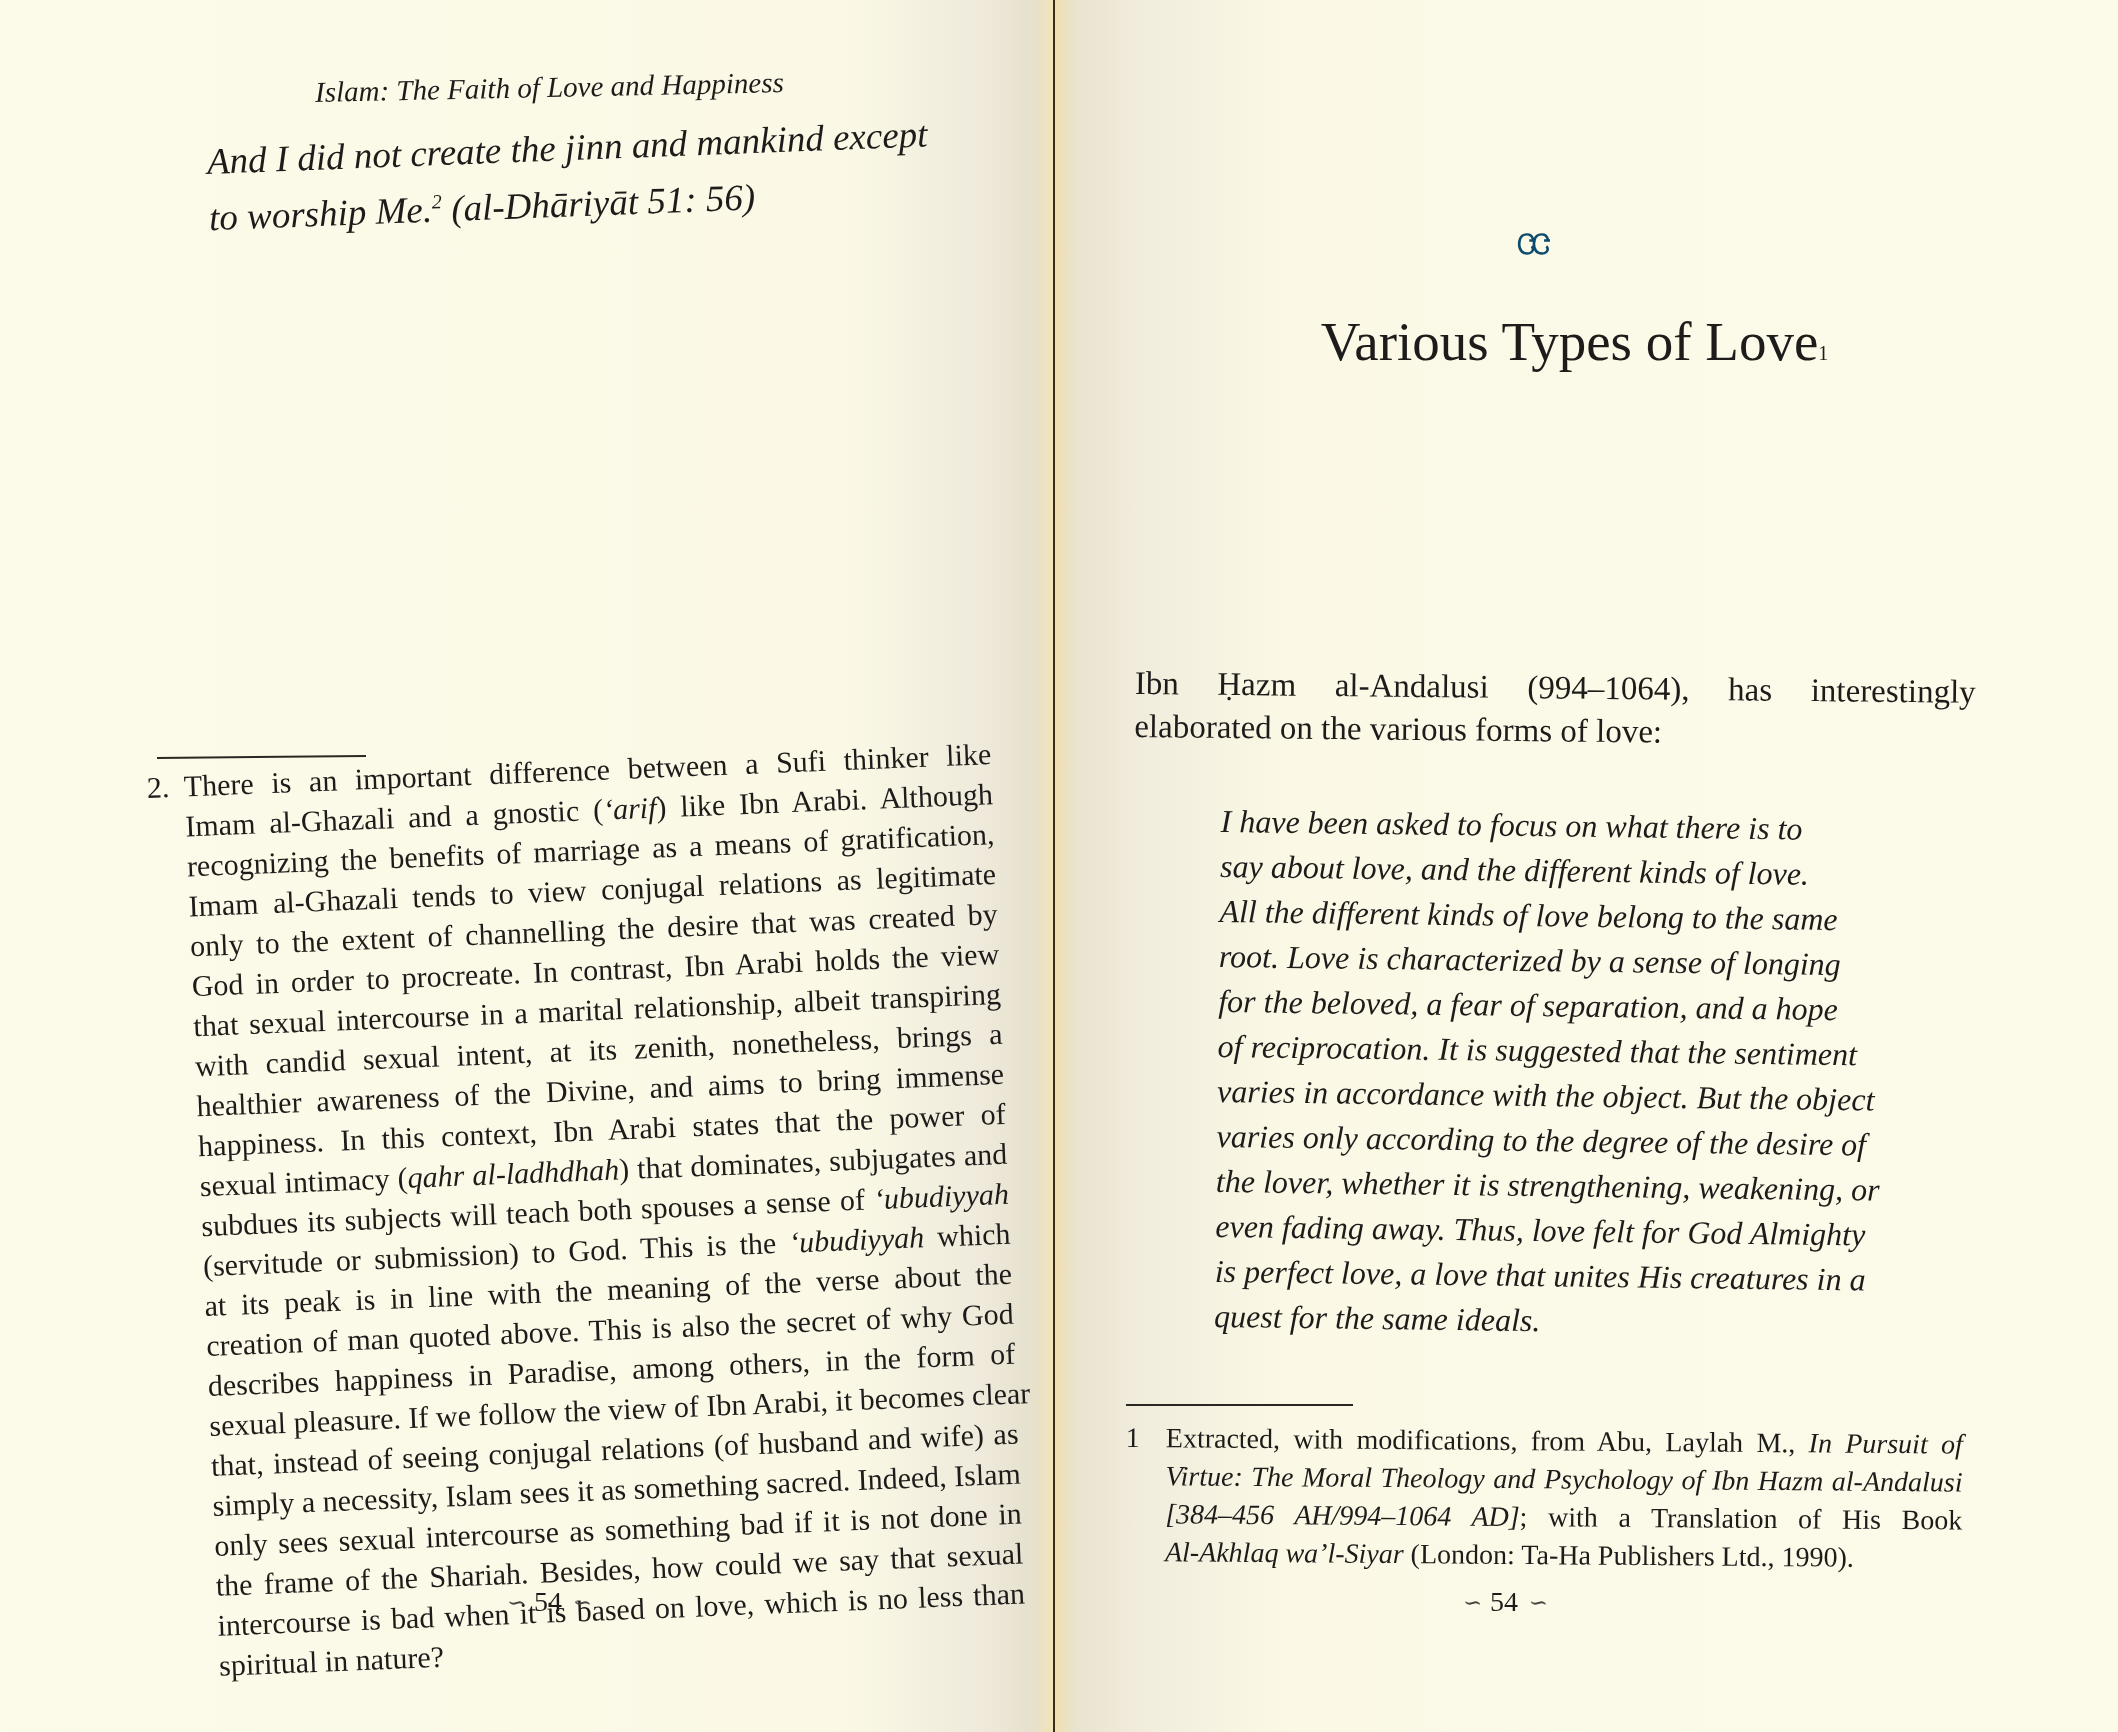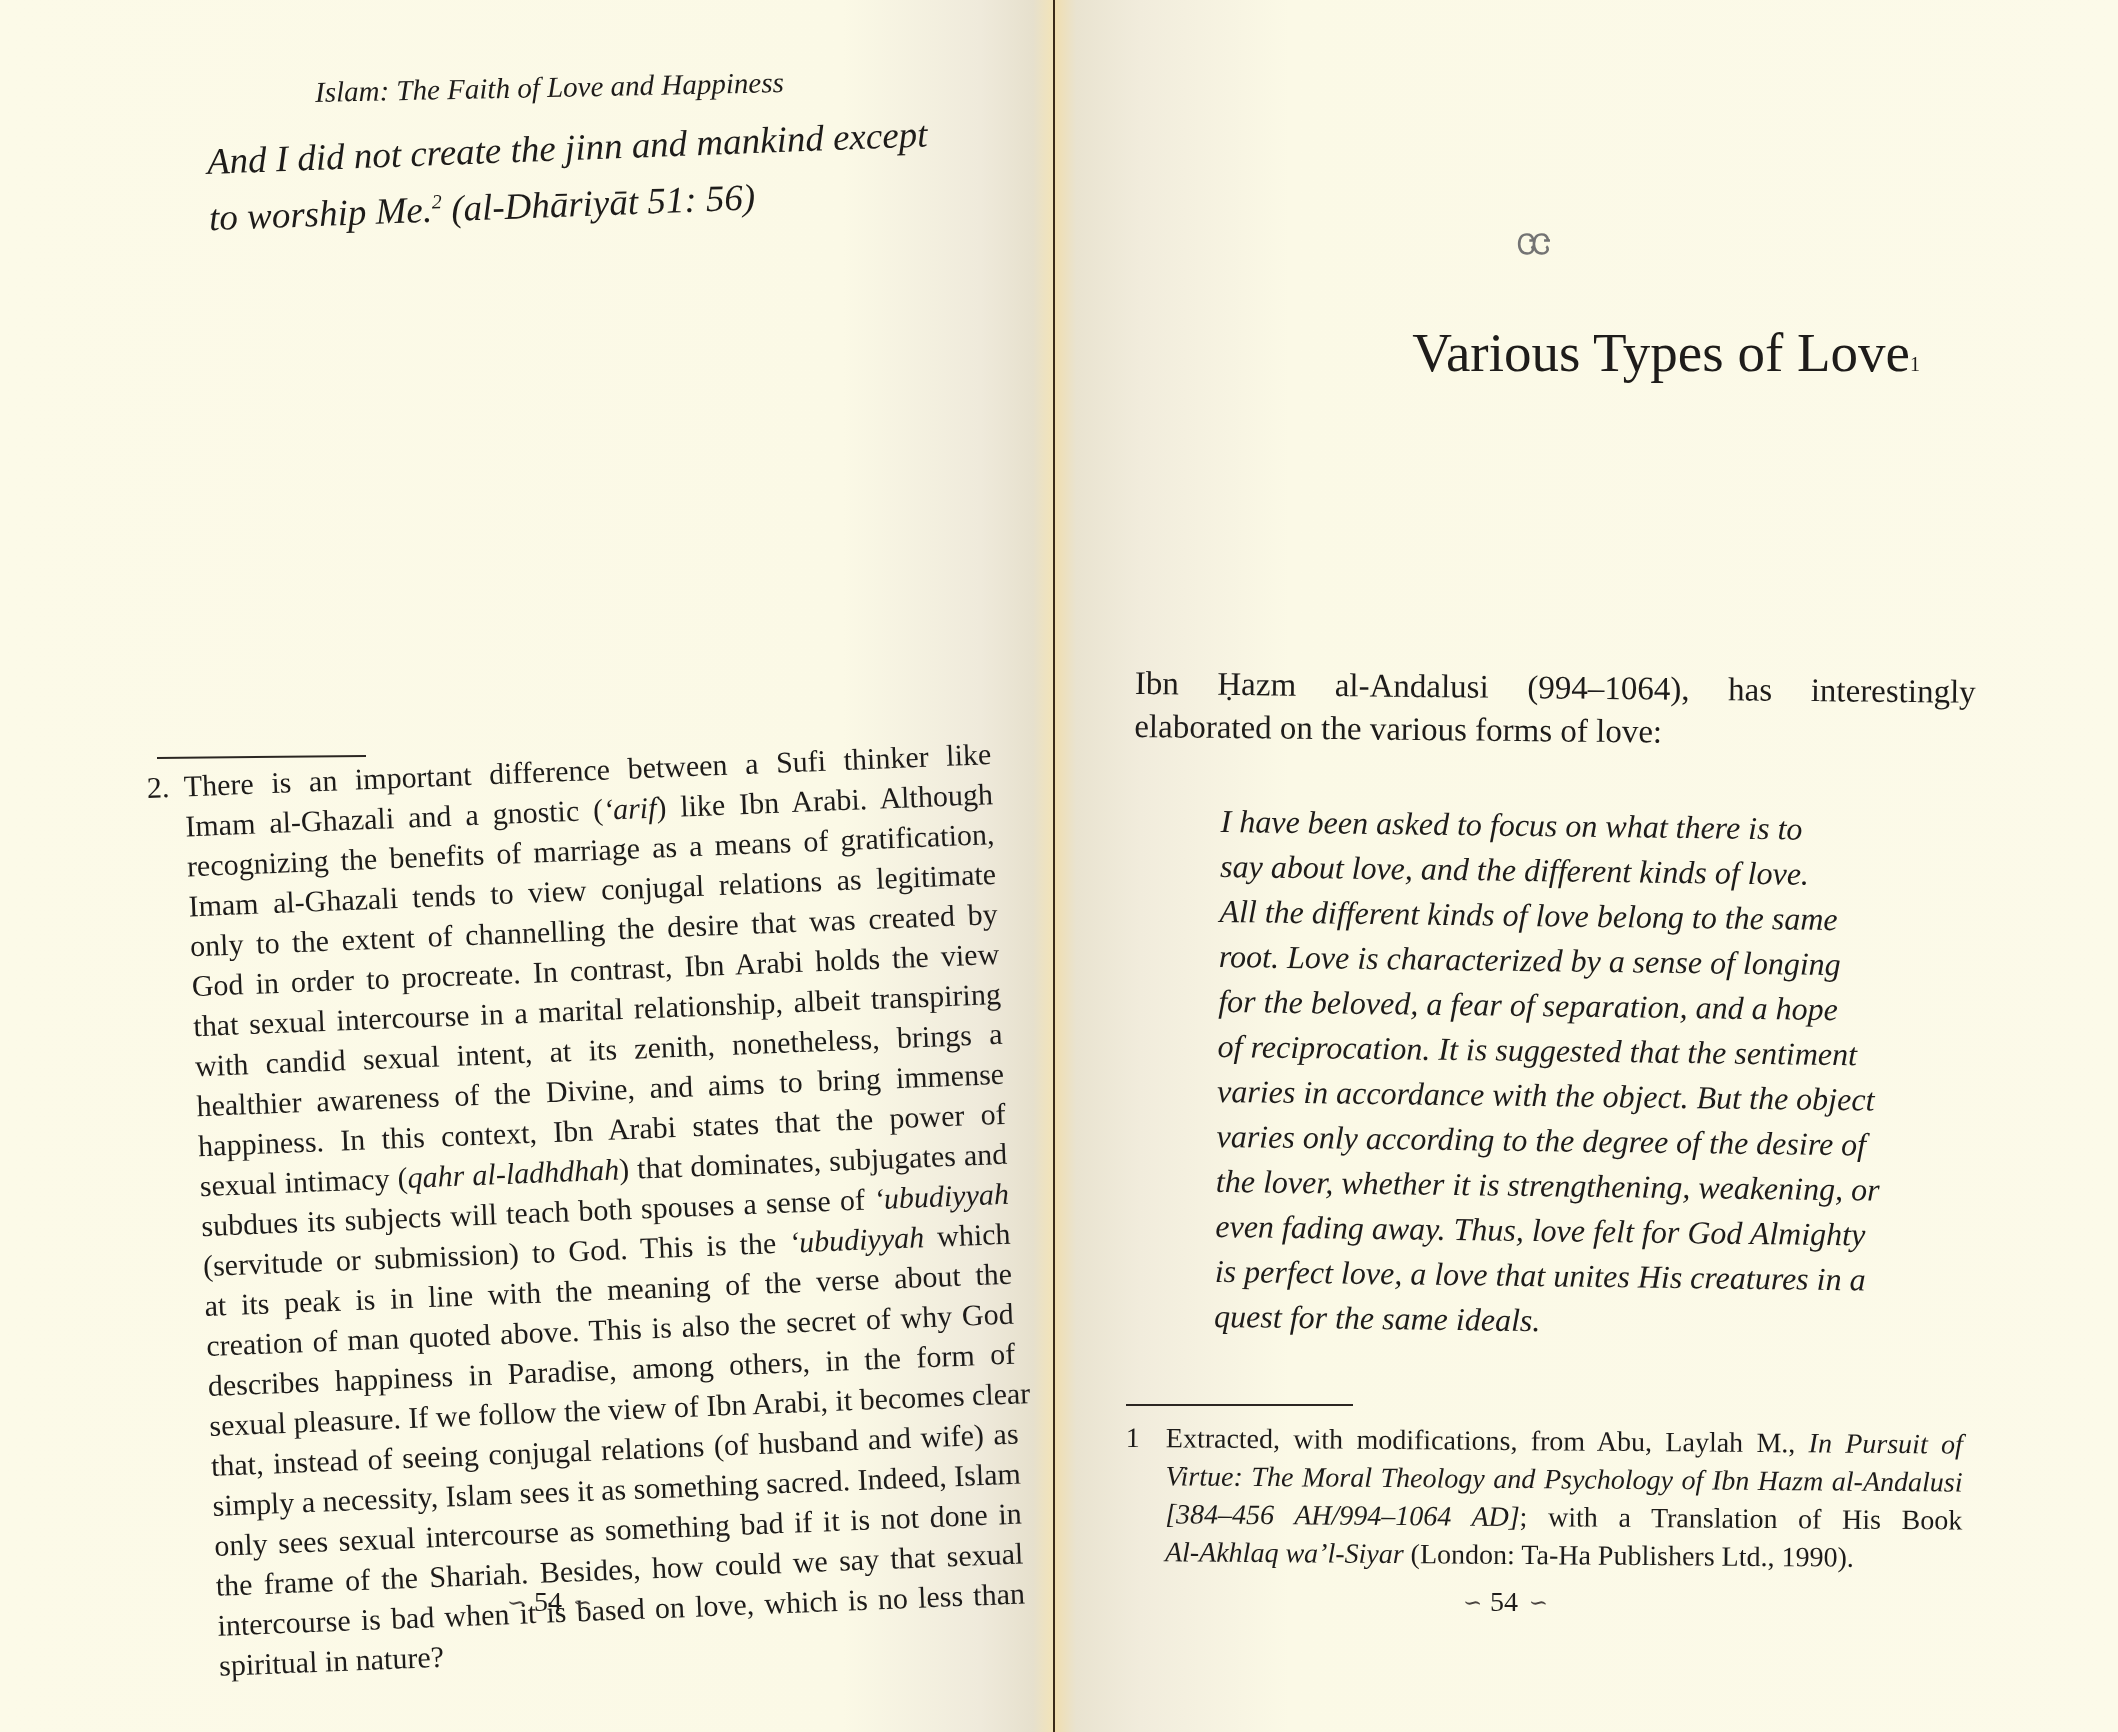--- a/index.html
+++ b/index.html
@@ -26,22 +26,22 @@
   .fn-left-body .fnline { display:block; white-space:nowrap; text-align:justify; text-align-last:justify; }
   .fn-num { position:absolute; left:0; }
   .fn-left-body .indent { padding-left:37px; }
   .it { font-style:italic; }
 
   .pgnum { position:absolute; font-size:28px; display:flex; align-items:center; gap:10.8px; }
   .orn { font-size:23px; color:#4a4440; letter-spacing:-3.1px; }
   .pg82 { left:507px; top:1586px; }
   .pg83 { left:1463px; top:1586px; }
 
-  .flourish { position:absolute; left:1517px; top:229px; font-size:28px; color:#737373; letter-spacing:-4.6px; }
-  .chapter-title { position:absolute; left:1229px; width:691px; text-align:right; font-size:55px; line-height:84px; top:311px; color:#1e1c1a; }
+  .flourish { position:absolute; left:1517px; top:229px; font-size:28px; color:#0c4a6e; letter-spacing:-4.6px; }
+  .chapter-title { position:absolute; left:1229px; width:691px; text-align:center; font-size:55px; line-height:62px; top:311px; color:#1e1c1a; }
   .chapter-title sup { font-size:20px; vertical-align:top; position:relative; top:10.8px; }
 
   .intro { position:absolute; left:1135px; top:662px; width:841px; font-size:33px; line-height:43px; transform:rotate(0.6deg); transform-origin:left top; }
   .intro .l1 { display:block; text-align:justify; text-align-last:justify; white-space:nowrap; }
   .quote { position:absolute; left:1221px; top:799px; width:657px; font-style:italic; font-size:32px; line-height:45px; transform:rotate(0.75deg); transform-origin:left top; }
   .quote .ql { display:block; white-space:nowrap; }
 
   .fn-right { left:1126px; top:1404px; width:227px; }
   .fn-right-body { position:absolute; left:1126px; top:1419px; width:837px; font-size:28px; line-height:38px; transform:rotate(0.45deg); transform-origin:left top; }
   .fn-right-body .fr { display:block; white-space:nowrap; padding-left:40px; text-align:justify; text-align-last:justify; }

